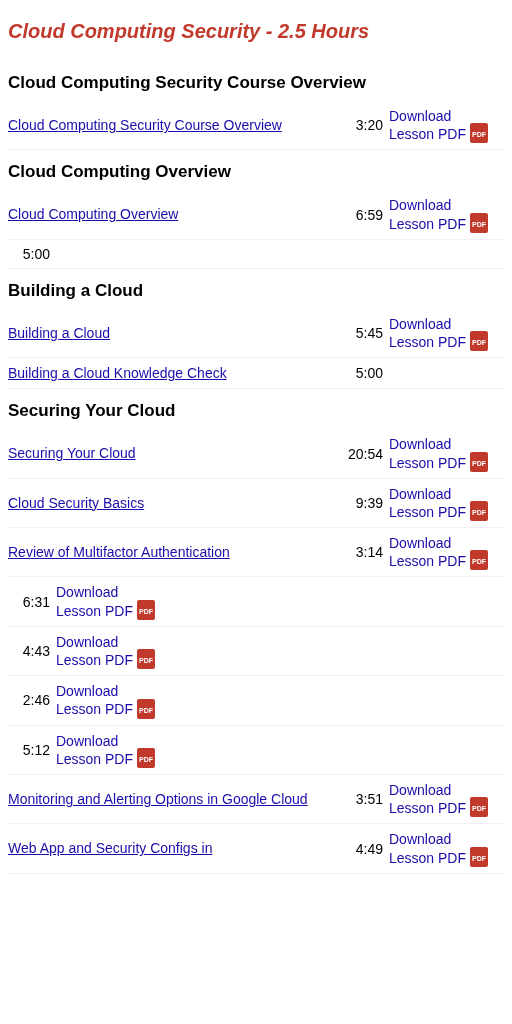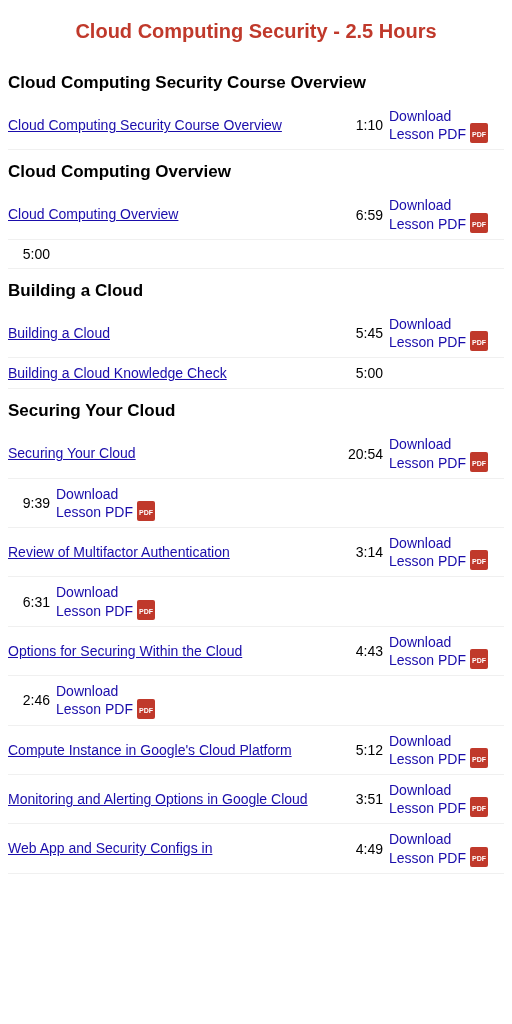--- a/index.html
+++ b/index.html
@@ -5,25 +5,26 @@
     * { margin: 0; padding: 0; box-sizing: border-box; }
     body {
       font-family: Arial, sans-serif;
       font-size: 14px;
       background: #fff;
       color: #000;
       width: 512px;
       padding: 10px 8px;
     }
     h1.page-title {
-      text-align: center;
+      text-align: left;
       color: #c0392b;
       font-size: 20px;
       font-weight: bold;
       padding: 10px 0 18px 0;
+      font-style: italic;
     }
     .section-header {
       font-size: 17px;
       font-weight: bold;
       color: #000;
       padding: 12px 0 8px 0;
     }
     .lesson-row {
       display: flex;
       align-items: center;
@@ -75,21 +76,21 @@
 </head>
 <body>
 
 <h1 class="page-title">Cloud Computing Security - 2.5 Hours</h1>
 
 <div id="sections-container">
     <div>
       <div class="section-header">Cloud Computing Security Course Overview</div>
       <div class="lesson-row">
         <div class="lesson-title">Cloud Computing Security Course Overview</div>
-        <div class="lesson-duration">1:10</div>
+        <div class="lesson-duration">3:20</div>
         <div class="lesson-download">
           <span>Download<br>Lesson PDF</span>
           <span class="pdf-icon"><svg viewBox="0 0 18 20" xmlns="http://www.w3.org/2000/svg">
   <rect x="0" y="0" width="18" height="20" rx="2" fill="#c0392b"></rect>
   <text x="9" y="14" font-size="7" font-family="Arial" font-weight="bold" fill="white" text-anchor="middle">PDF</text>
 </svg></span>
         </div>
       </div>
     </div>
     <div>
@@ -136,20 +137,21 @@
         <div class="lesson-duration">20:54</div>
         <div class="lesson-download">
           <span>Download<br>Lesson PDF</span>
           <span class="pdf-icon"><svg viewBox="0 0 18 20" xmlns="http://www.w3.org/2000/svg">
   <rect x="0" y="0" width="18" height="20" rx="2" fill="#c0392b"></rect>
   <text x="9" y="14" font-size="7" font-family="Arial" font-weight="bold" fill="white" text-anchor="middle">PDF</text>
 </svg></span>
         </div>
       </div>
       <div class="lesson-row">
+        <div class="lesson-title">Cloud Security Basics</div>
         <div class="lesson-duration">9:39</div>
         <div class="lesson-download">
           <span>Download<br>Lesson PDF</span>
           <span class="pdf-icon"><svg viewBox="0 0 18 20" xmlns="http://www.w3.org/2000/svg">
   <rect x="0" y="0" width="18" height="20" rx="2" fill="#c0392b"></rect>
   <text x="9" y="14" font-size="7" font-family="Arial" font-weight="bold" fill="white" text-anchor="middle">PDF</text>
 </svg></span>
         </div>
       </div>
       <div class="lesson-row">
@@ -167,42 +169,40 @@
         <div class="lesson-duration">6:31</div>
         <div class="lesson-download">
           <span>Download<br>Lesson PDF</span>
           <span class="pdf-icon"><svg viewBox="0 0 18 20" xmlns="http://www.w3.org/2000/svg">
   <rect x="0" y="0" width="18" height="20" rx="2" fill="#c0392b"></rect>
   <text x="9" y="14" font-size="7" font-family="Arial" font-weight="bold" fill="white" text-anchor="middle">PDF</text>
 </svg></span>
         </div>
       </div>
       <div class="lesson-row">
-        <div class="lesson-title">Options for Securing Within the Cloud</div>
         <div class="lesson-duration">4:43</div>
         <div class="lesson-download">
           <span>Download<br>Lesson PDF</span>
           <span class="pdf-icon"><svg viewBox="0 0 18 20" xmlns="http://www.w3.org/2000/svg">
   <rect x="0" y="0" width="18" height="20" rx="2" fill="#c0392b"></rect>
   <text x="9" y="14" font-size="7" font-family="Arial" font-weight="bold" fill="white" text-anchor="middle">PDF</text>
 </svg></span>
         </div>
       </div>
       <div class="lesson-row">
         <div class="lesson-duration">2:46</div>
         <div class="lesson-download">
           <span>Download<br>Lesson PDF</span>
           <span class="pdf-icon"><svg viewBox="0 0 18 20" xmlns="http://www.w3.org/2000/svg">
   <rect x="0" y="0" width="18" height="20" rx="2" fill="#c0392b"></rect>
   <text x="9" y="14" font-size="7" font-family="Arial" font-weight="bold" fill="white" text-anchor="middle">PDF</text>
 </svg></span>
         </div>
       </div>
       <div class="lesson-row">
-        <div class="lesson-title">Compute Instance in Google's Cloud Platform</div>
         <div class="lesson-duration">5:12</div>
         <div class="lesson-download">
           <span>Download<br>Lesson PDF</span>
           <span class="pdf-icon"><svg viewBox="0 0 18 20" xmlns="http://www.w3.org/2000/svg">
   <rect x="0" y="0" width="18" height="20" rx="2" fill="#c0392b"></rect>
   <text x="9" y="14" font-size="7" font-family="Arial" font-weight="bold" fill="white" text-anchor="middle">PDF</text>
 </svg></span>
         </div>
       </div>
       <div class="lesson-row">

